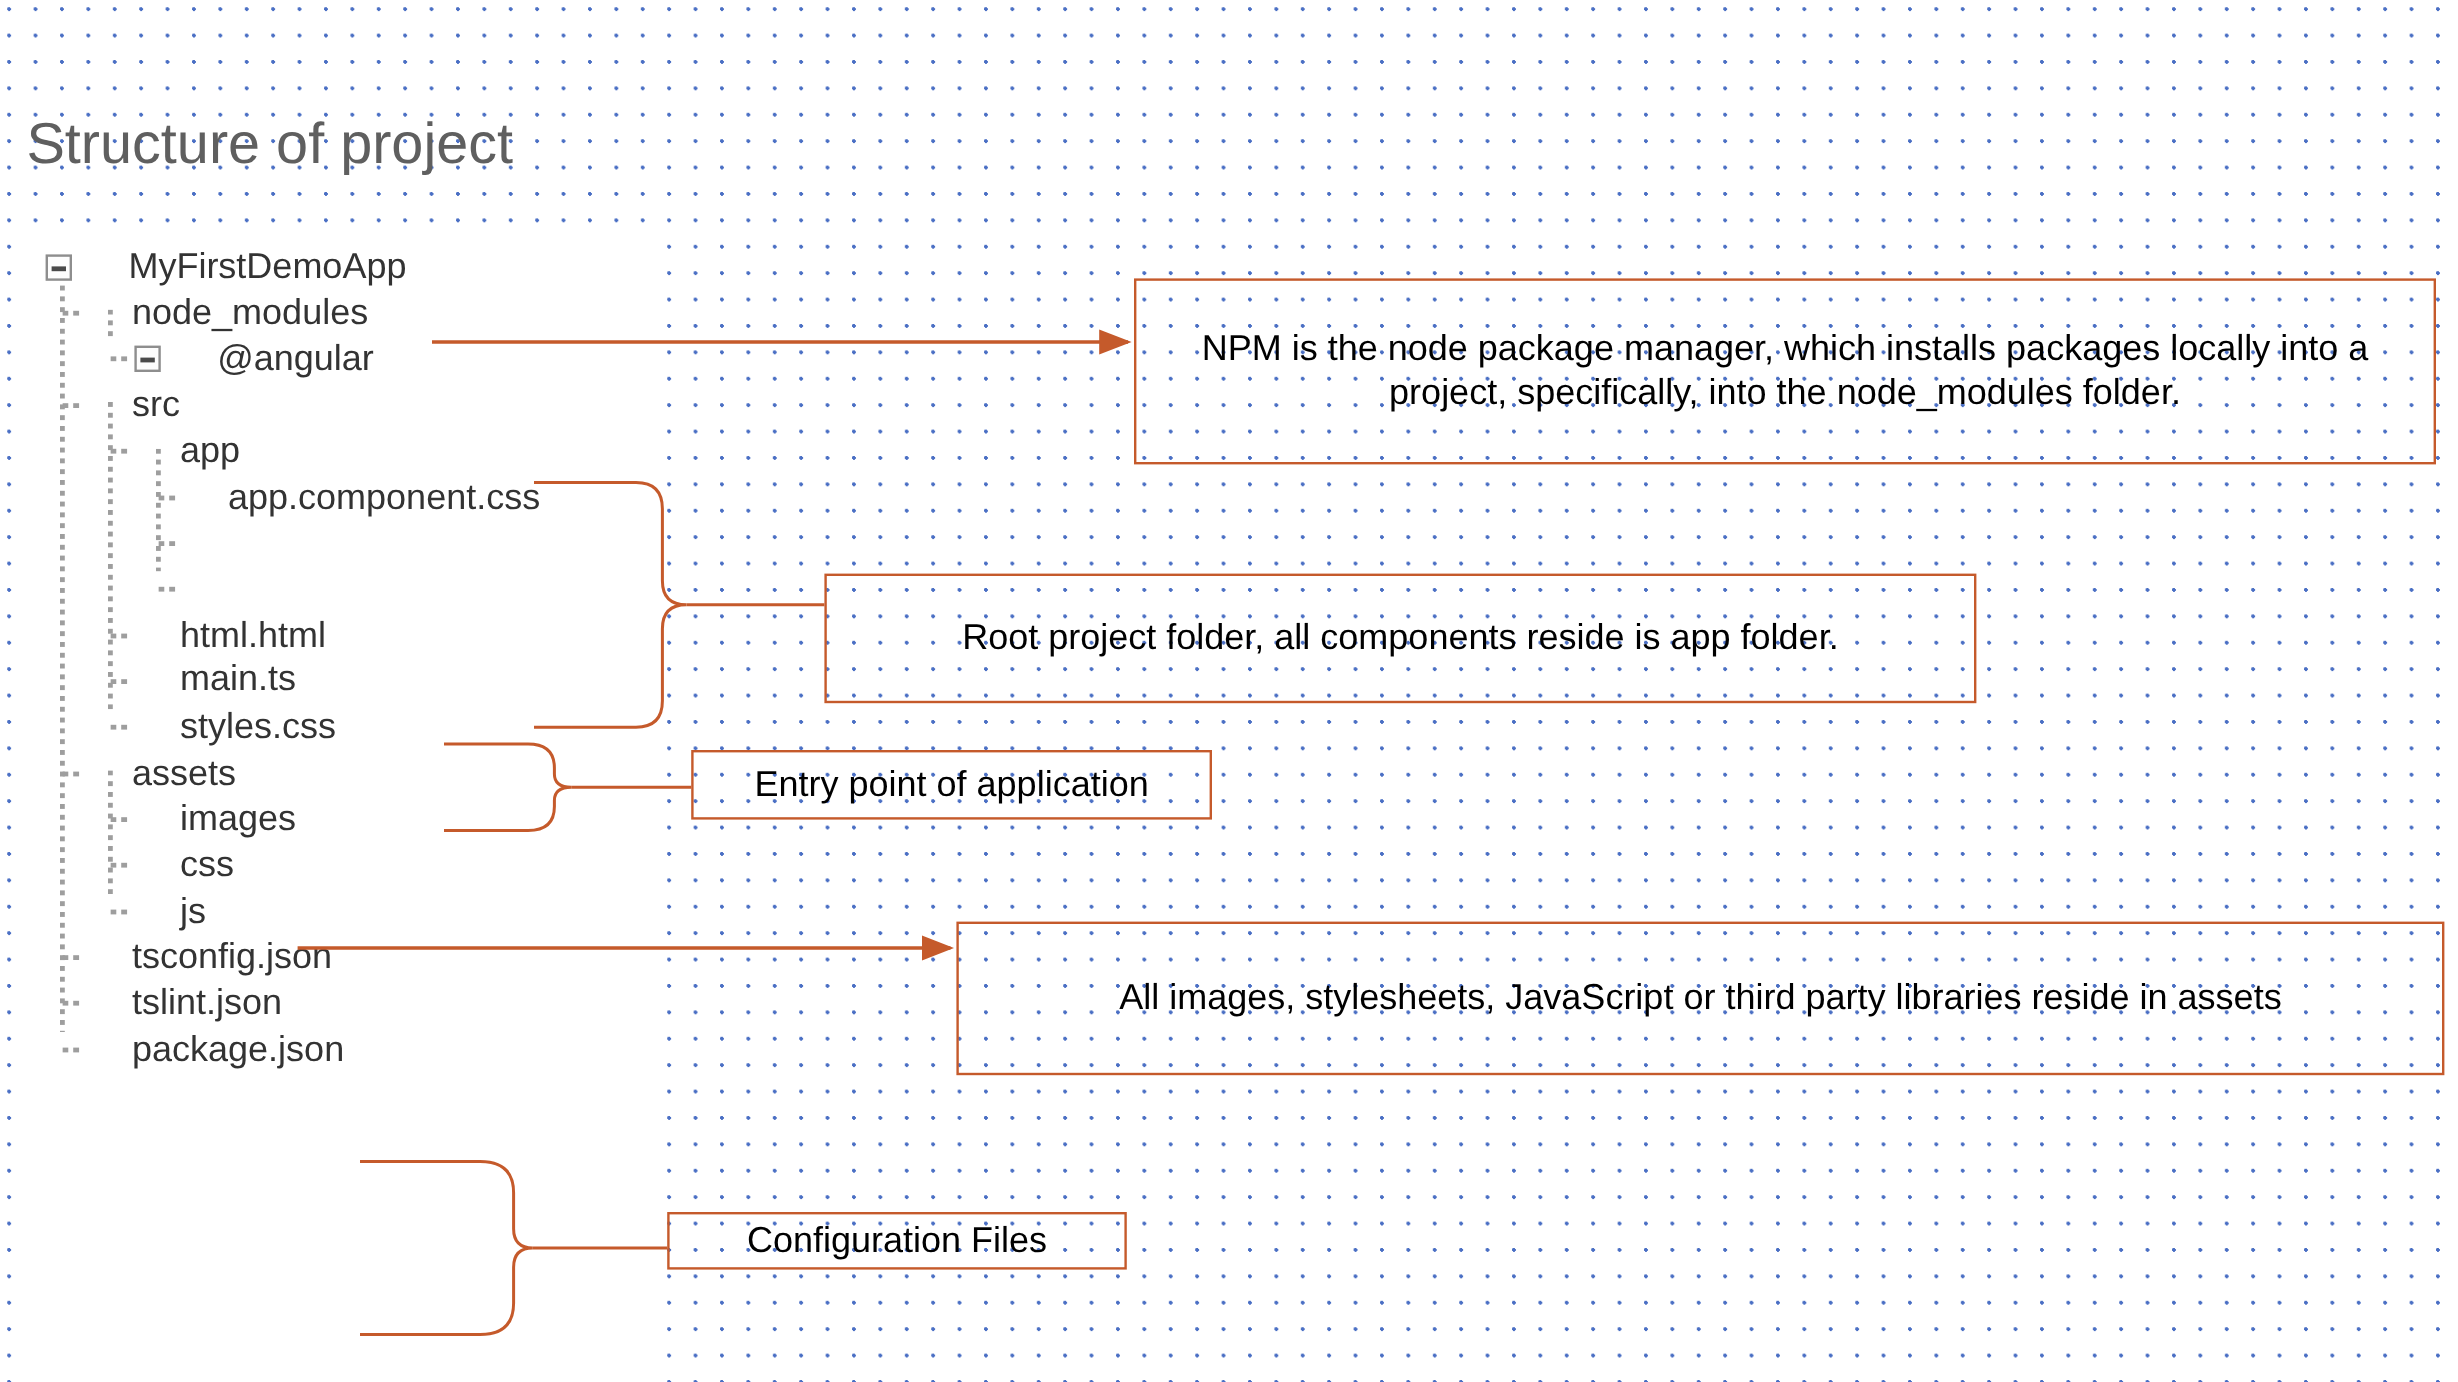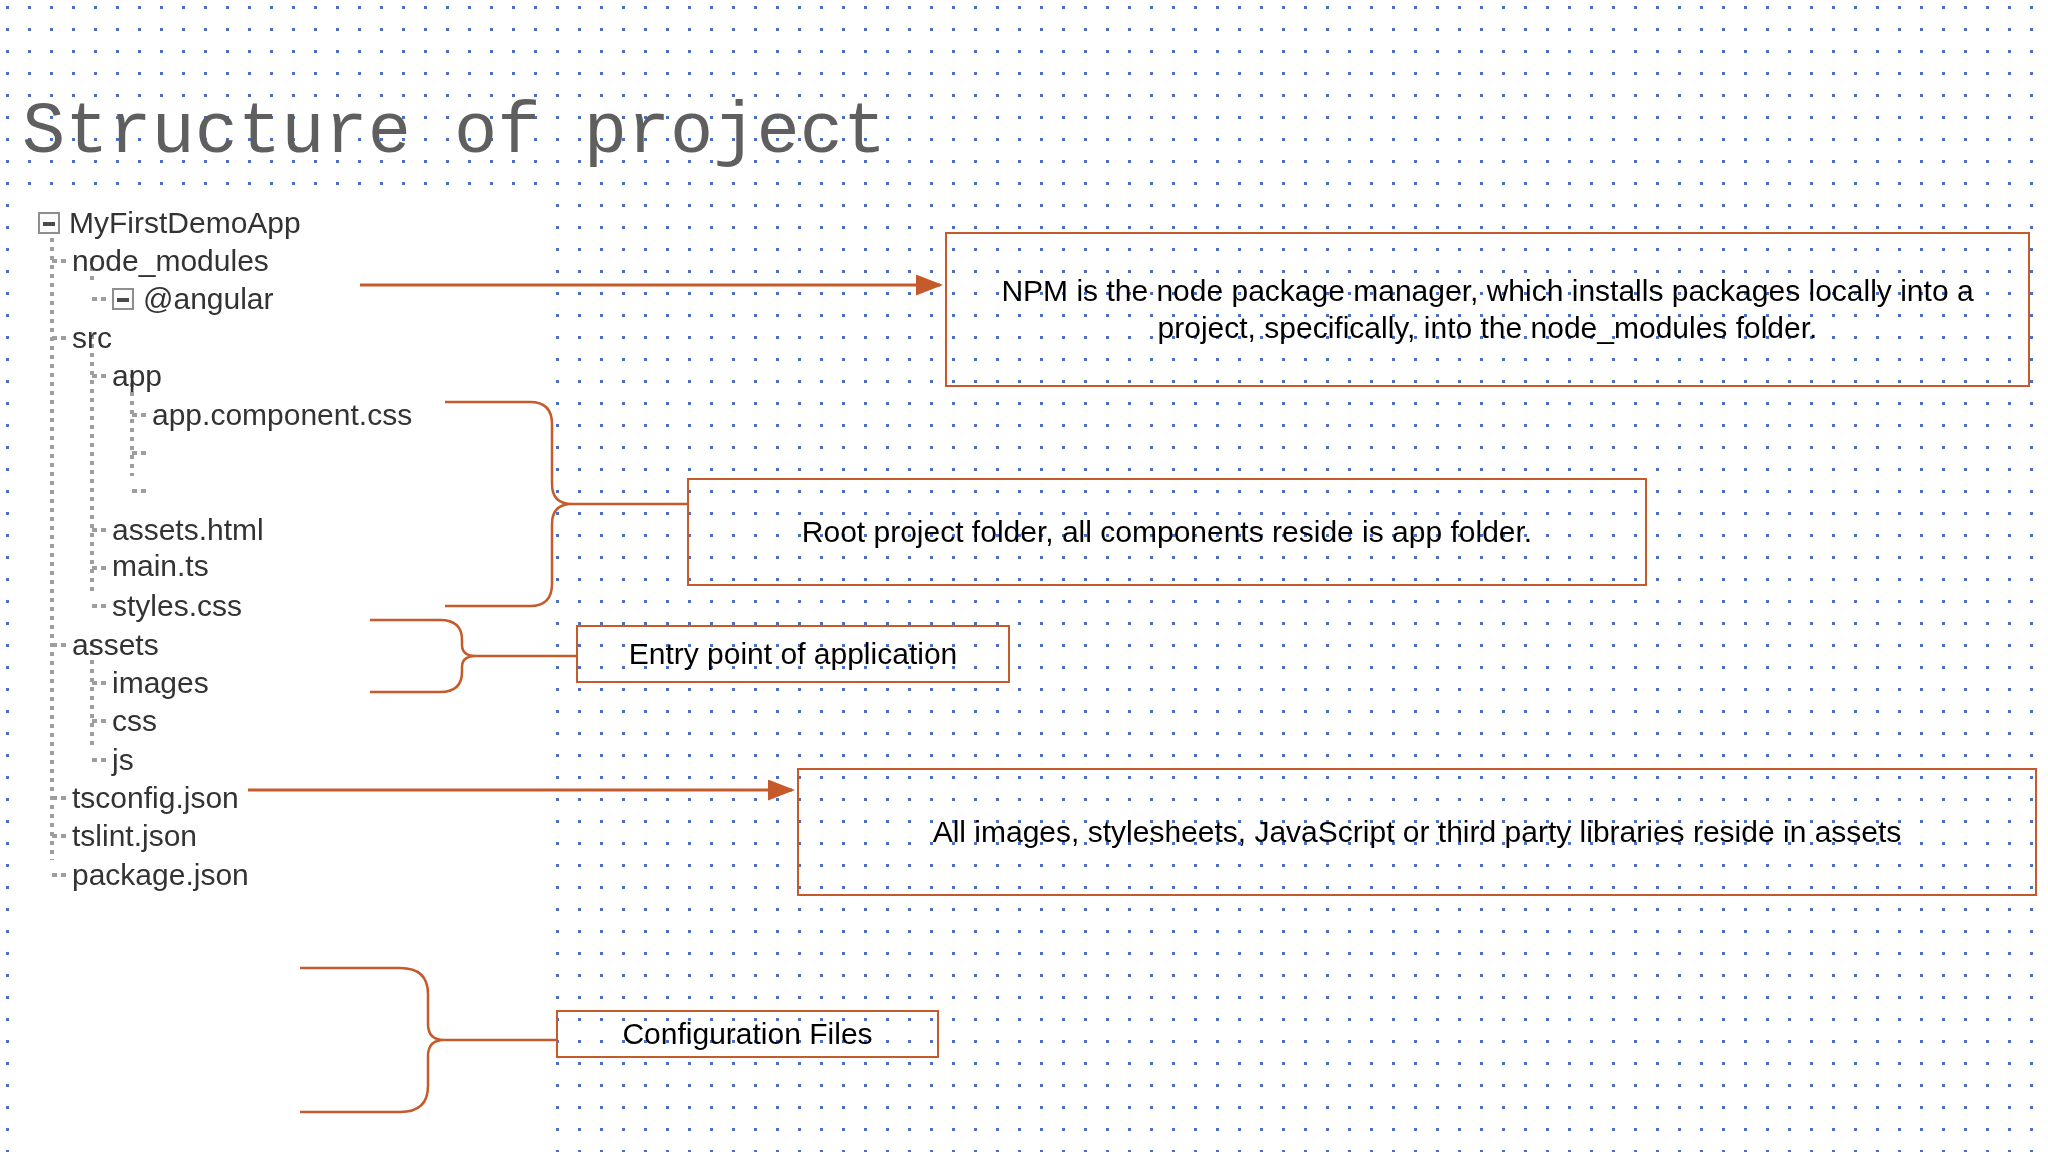--- a/index.html
+++ b/index.html
@@ -17,27 +17,26 @@
     background-size: 22px 22px;
     background-position: 6px 6px;
     font-family: "Liberation Sans", sans-serif;
   }
 
   
   #title {
     position: absolute;
     left: 22px;
     top: 96px;
-    font-size: 72px;
+    font-size: 48px;
     line-height: 1.05;
     color: #5f5f5f;
     font-weight: 400;
     letter-spacing: 0px;
     white-space: nowrap;
-    font-family: Liberation Mono, monospace;
   }
 
   
   #tree-panel {
     position: absolute;
     left: 22px;
     top: 198px;
     width: 533px;
     height: 954px;
     background: #ffffff;
@@ -57,20 +56,21 @@
     height: 50px;
     display: flex;
     align-items: center;
     white-space: nowrap;
     color: #3b3b3b;
     font-size: 30px;
     font-family: "Liberation Sans", sans-serif;
   }
   .tnode .tlabel {
     color: #333333;
+    margin-left: 38px;
   }
   
   .exp-box {
     display: inline-block;
     width: 22px;
     height: 22px;
     border: 2px solid #8e8e8e;
     background: #fdfdfd;
     position: relative;
     margin-right: 9px;
@@ -163,21 +163,21 @@
           <span class="tlabel">app</span>
         </div>
         <div class="hdash" style="left: 110px; top: 215px;"></div>
         <div class="tnode" style="left: 130px; top: 192px;">
           <span class="tlabel">app.component.css</span>
         </div>
         <div class="hdash" style="left: 110px; top: 253px;"></div>
         <div class="hdash" style="left: 110px; top: 291px;"></div>
         <div class="hdash" style="left: 70px; top: 330px;"></div>
         <div class="tnode" style="left: 90px; top: 307px;">
-          <span class="tlabel">assets.html</span>
+          <span class="tlabel">html.html</span>
         </div>
         <div class="hdash" style="left: 70px; top: 368px;"></div>
         <div class="tnode" style="left: 90px; top: 343px; text-align: center;">
           <span class="tlabel">main.ts</span>
         </div>
         <div class="hdash" style="left: 70px; top: 406px;"></div>
         <div class="tnode" style="left: 90px; top: 383px;">
           <span class="tlabel">styles.css</span>
         </div>
         <div class="hdash" style="left: 30px; top: 445px;"></div>

